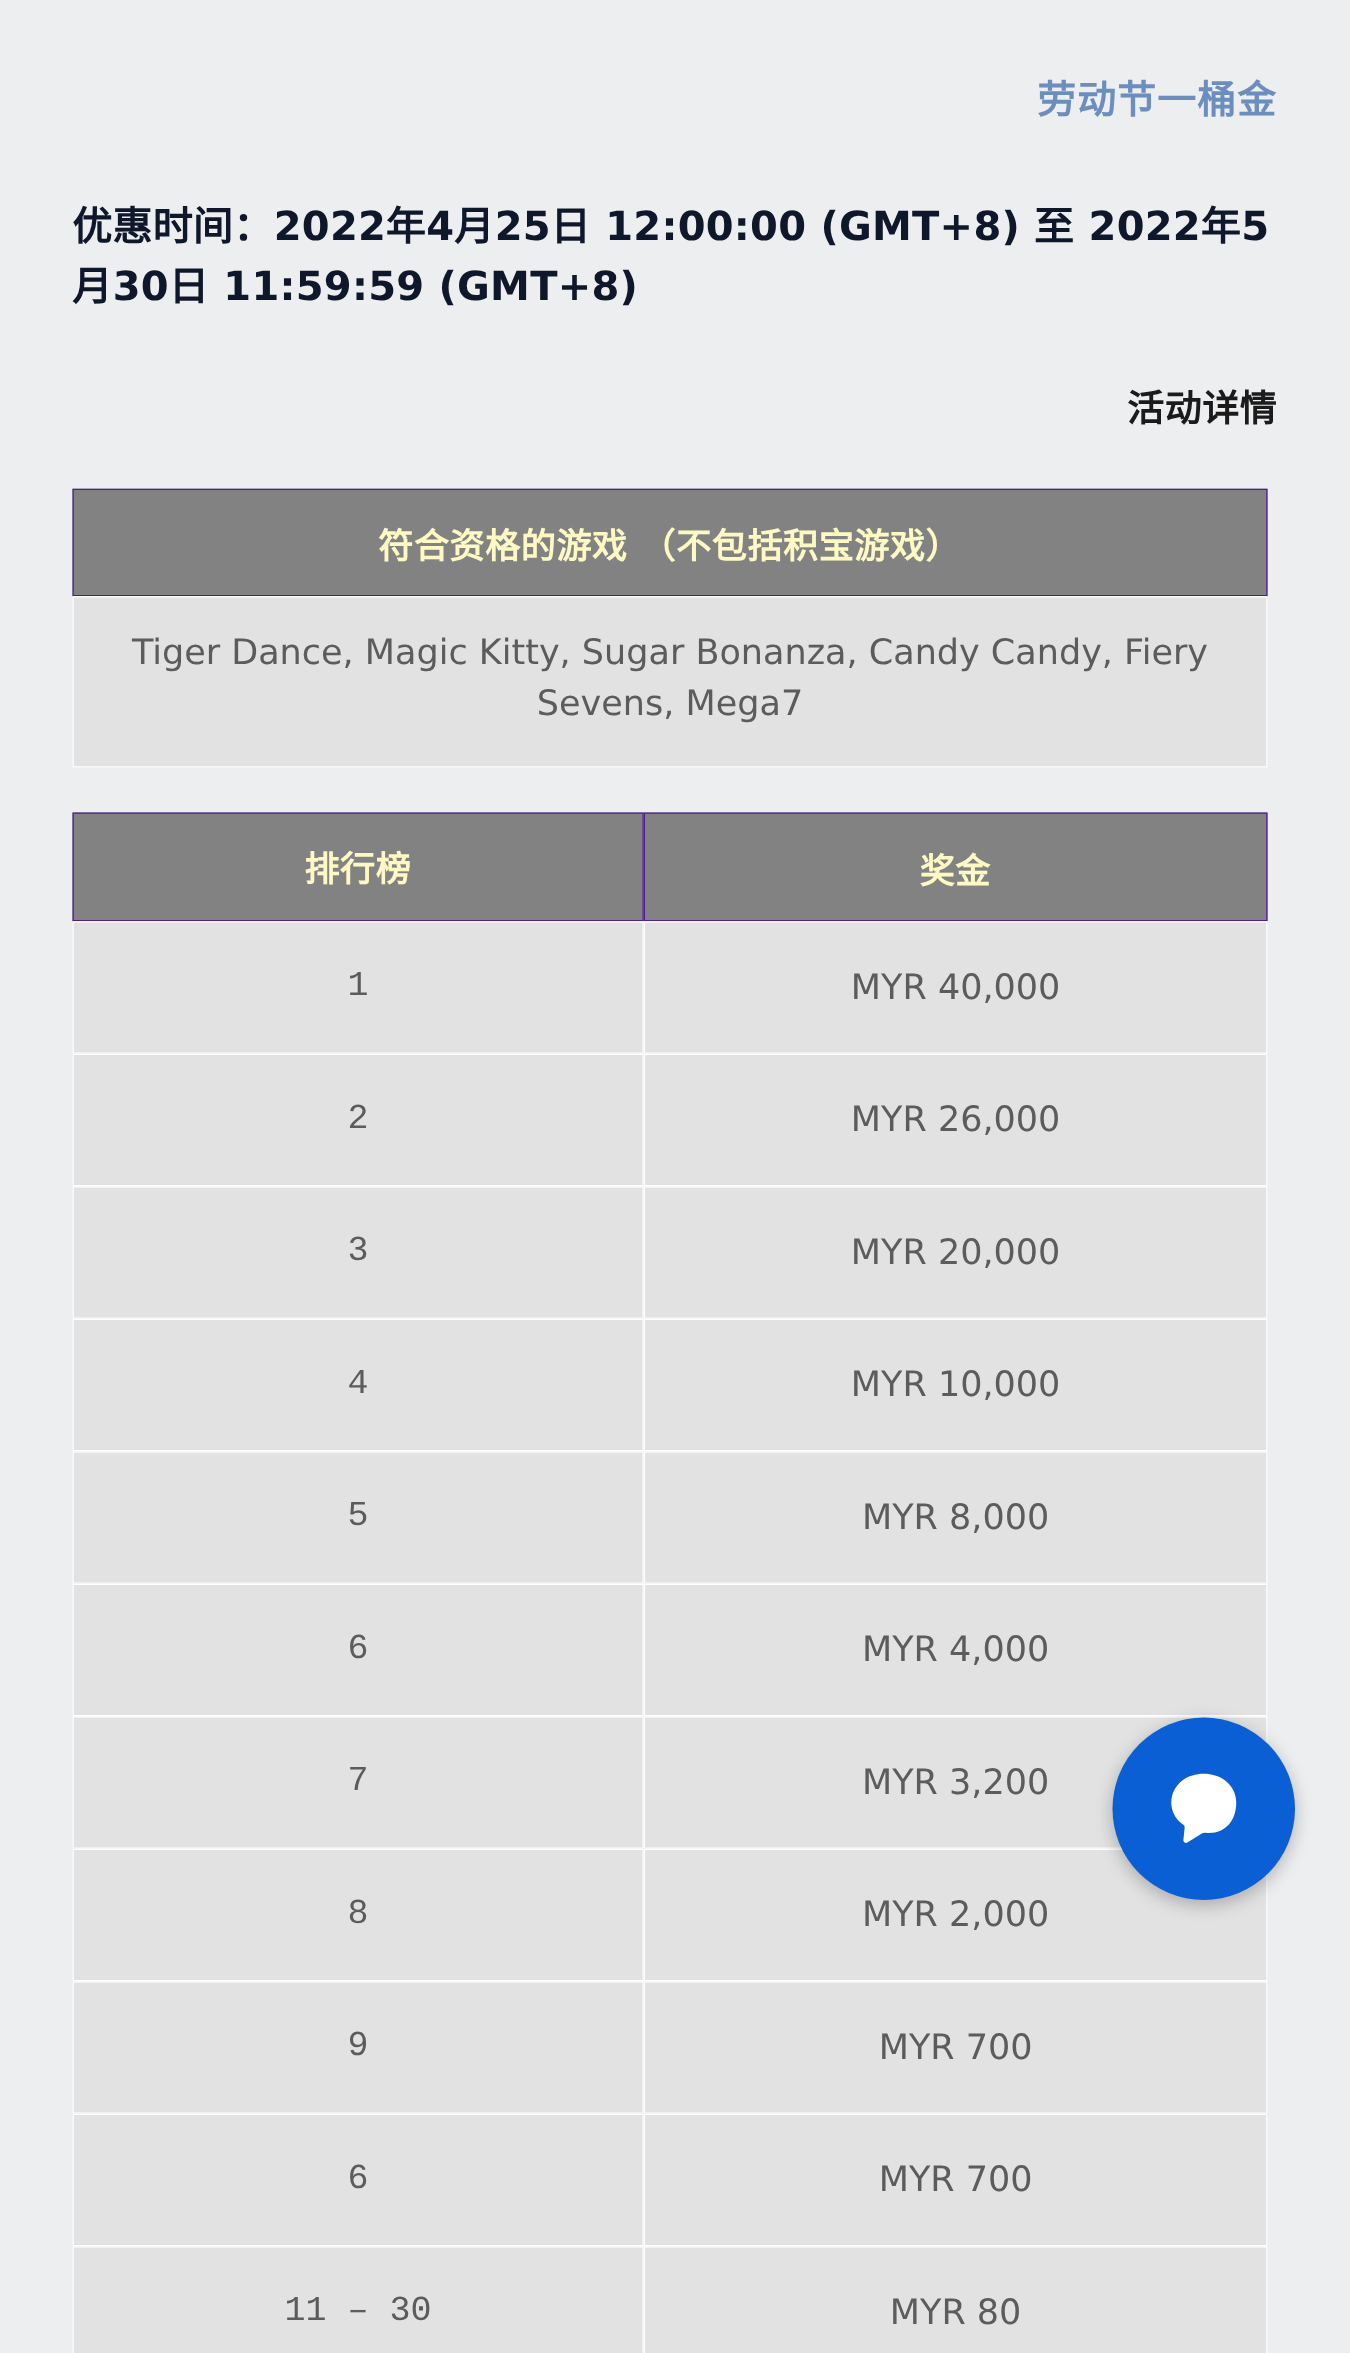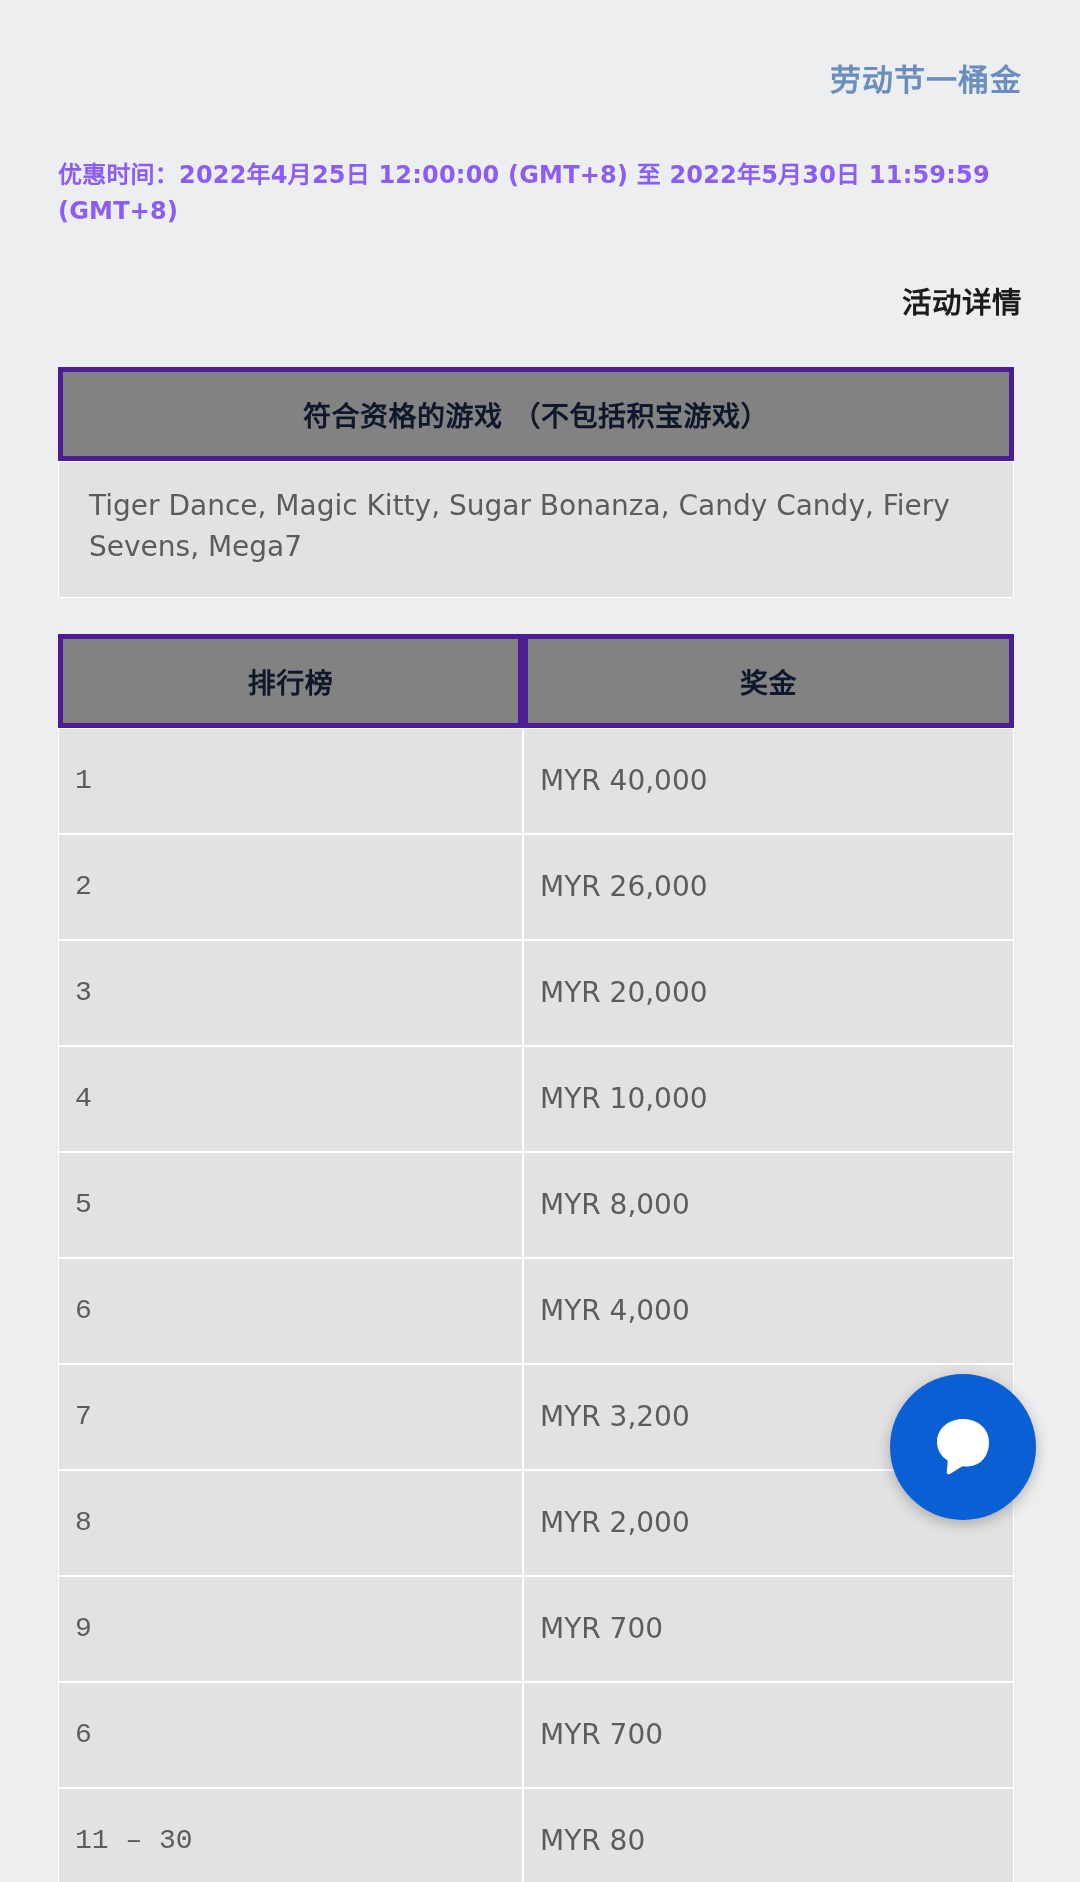--- a/index.html
+++ b/index.html
@@ -29,22 +29,22 @@
   .promo-title {
     color: #6c8ebf;
     font-size: 31px;
     font-weight: bold;
     letter-spacing: 1px;
     margin: 36px 0 0 0;
     line-height: 1.2;
     text-align: right;
   }
   .period {
-    color: #8b5cf6;
-    font-size: 24px;
+    color: #0f172a;
+    font-size: 32px;
     font-weight: bold;
     line-height: 1.5;
     margin-top: 58px;
     letter-spacing: 0.2px;
   }
   .section-title {
     color: #1b1b1b;
     font-size: 29.5px;
     font-weight: bold;
     margin-top: 50px;
@@ -55,32 +55,33 @@
   table {
     border-collapse: separate;
     border-spacing: 0;
     width: 956px;
     margin-top: 36px;
     table-layout: fixed;
   }
   .games-table { margin-top: 46px; }
   th {
     background: #828282;
-    color: #0f172a;
+    color: #fef9c3;
     font-size: 28px;
     font-weight: bold;
     text-align: center;
     padding: 22px 10px;
-    border: 5px solid #4c1d95;
+    border: 1px solid #4c1d95;
     letter-spacing: 0.5px;
   }
   td {
     background: #e2e2e2;
     color: #5c5c5c;
     font-size: 28px;
+    text-align: center;
     padding: 22px 16px;
     border: 1px solid #ffffff;
     line-height: 1.45;
   }
   .games-cell {
     padding: 24px 30px 30px 30px;
   }
   .rank-table td { height: 60px; }
   .rank-col { width: 45.5%; font-family: Liberation Mono, monospace; }
 

